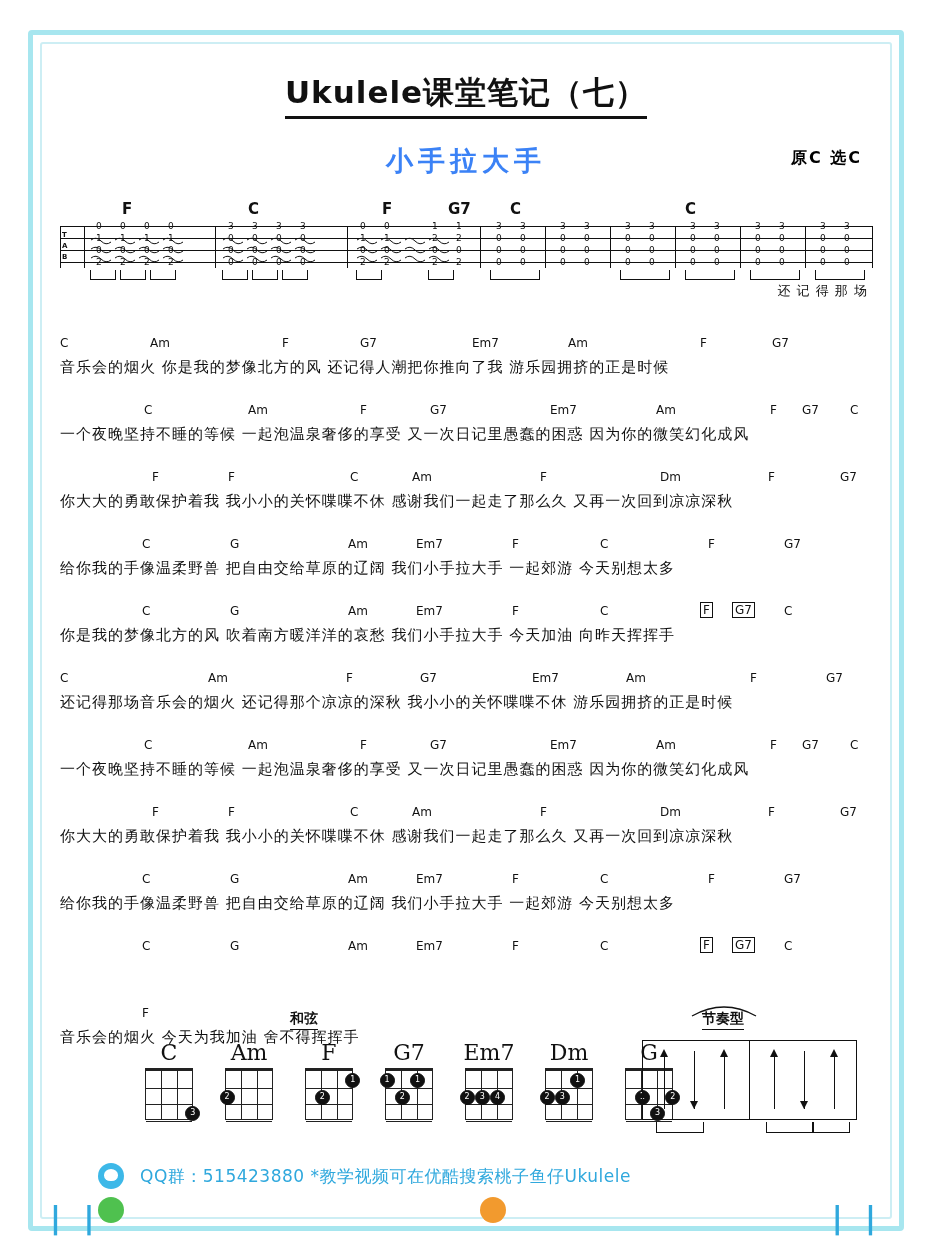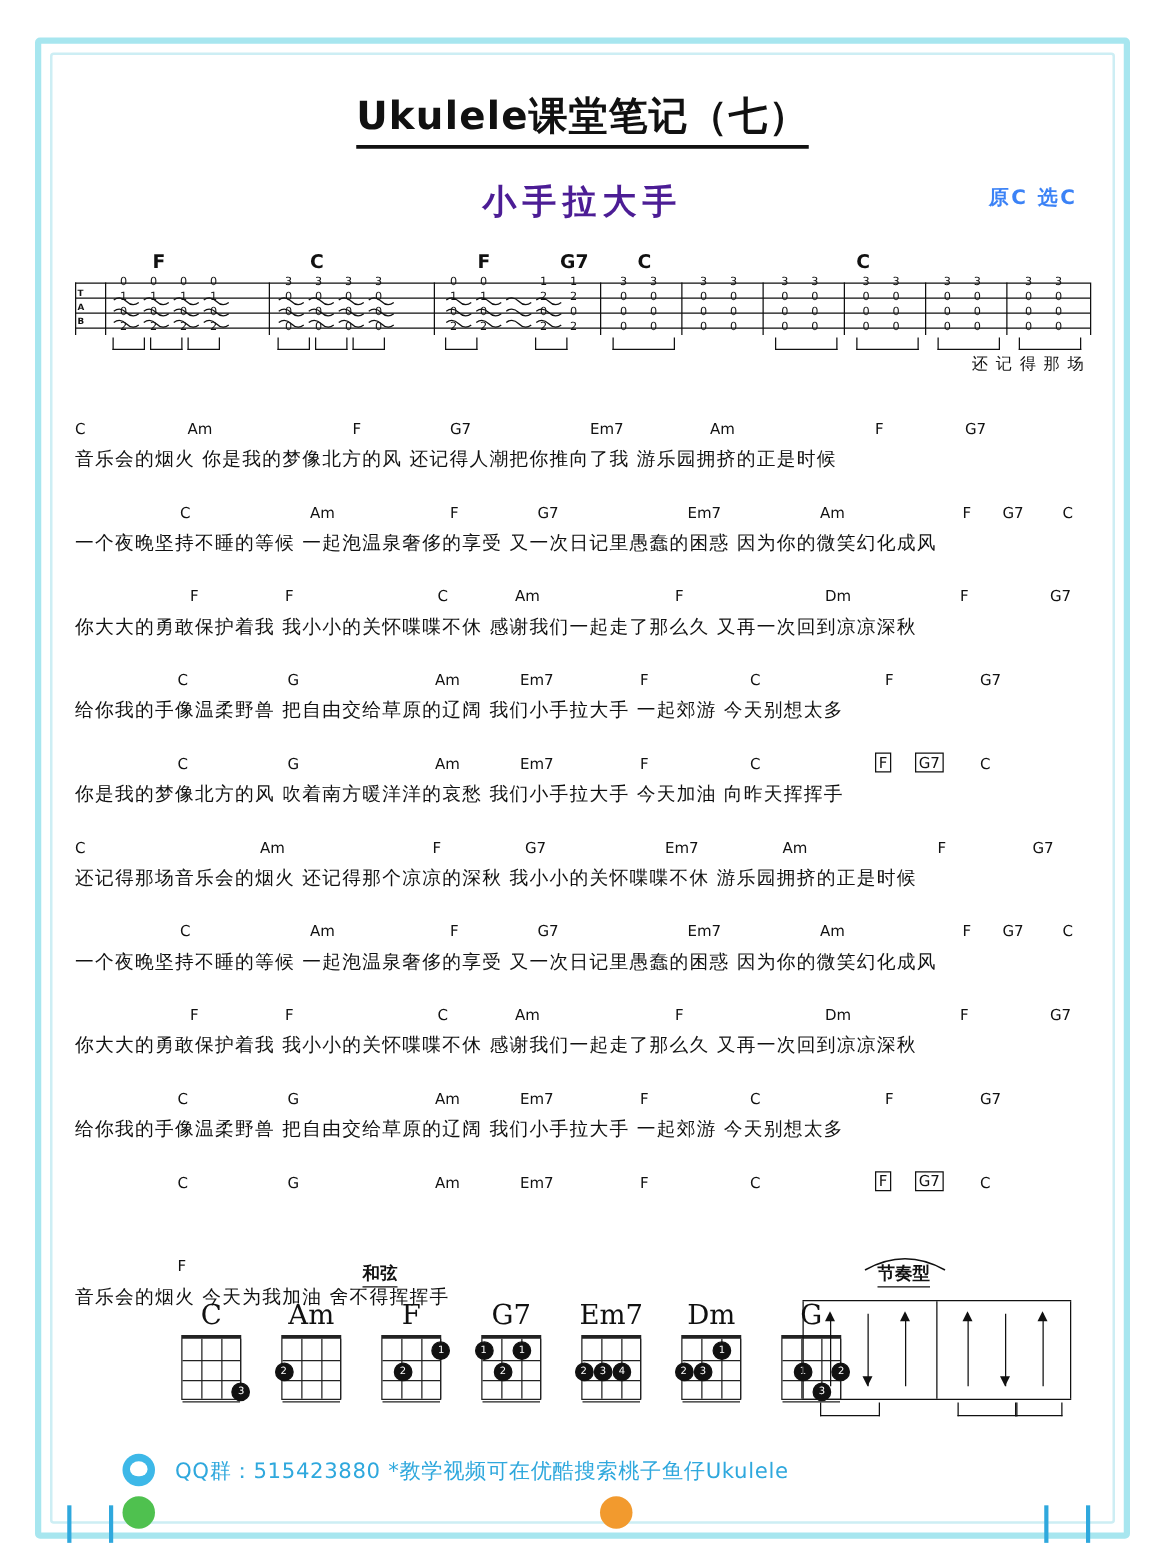--- a/index.html
+++ b/index.html
@@ -36,26 +36,26 @@
     display:inline-block;
     font-family:"DejaVu Sans", sans-serif;
     font-size:31px;font-weight:bold;color:#111;
     letter-spacing:1px;
     border-bottom:3px solid #111;
     padding-bottom:2px;
   }
   .song-title{
     position:absolute;left:0;right:0;top:143px;text-align:center;
     font-family:"DejaVu Sans", sans-serif;
-    font-size:27px;font-weight:bold;color:#4c1d95;letter-spacing:5px;
+    font-size:27px;font-weight:bold;color:#3b82f6;letter-spacing:5px;
   }
   .key-info{
     position:absolute;right:70px;top:148px;
     font-family:"DejaVu Sans", sans-serif;
-    font-size:16px;font-weight:bold;color:#3b82f6;letter-spacing:2px;
+    font-size:16px;font-weight:bold;color:#000000;letter-spacing:2px;
   }
 
   
   .tab-block{
     position:absolute;left:60px;top:200px;width:812px;height:110px;
   }
   .tab-chords{position:absolute;left:0;top:0;width:100%;height:22px;}
   .tab-chords span{
     position:absolute;font-family:"DejaVu Sans", sans-serif;
     font-size:15px;font-weight:bold;color:#111;

